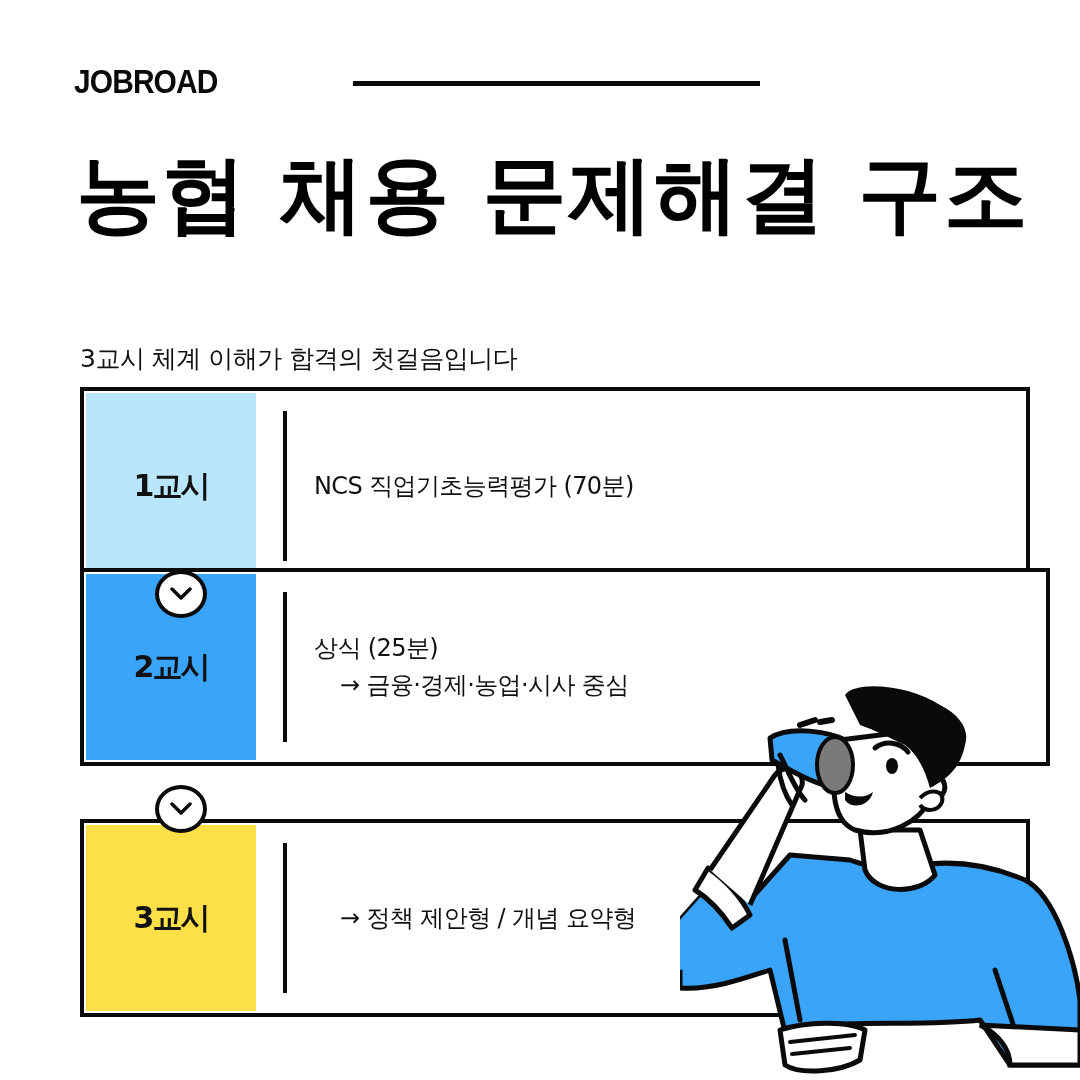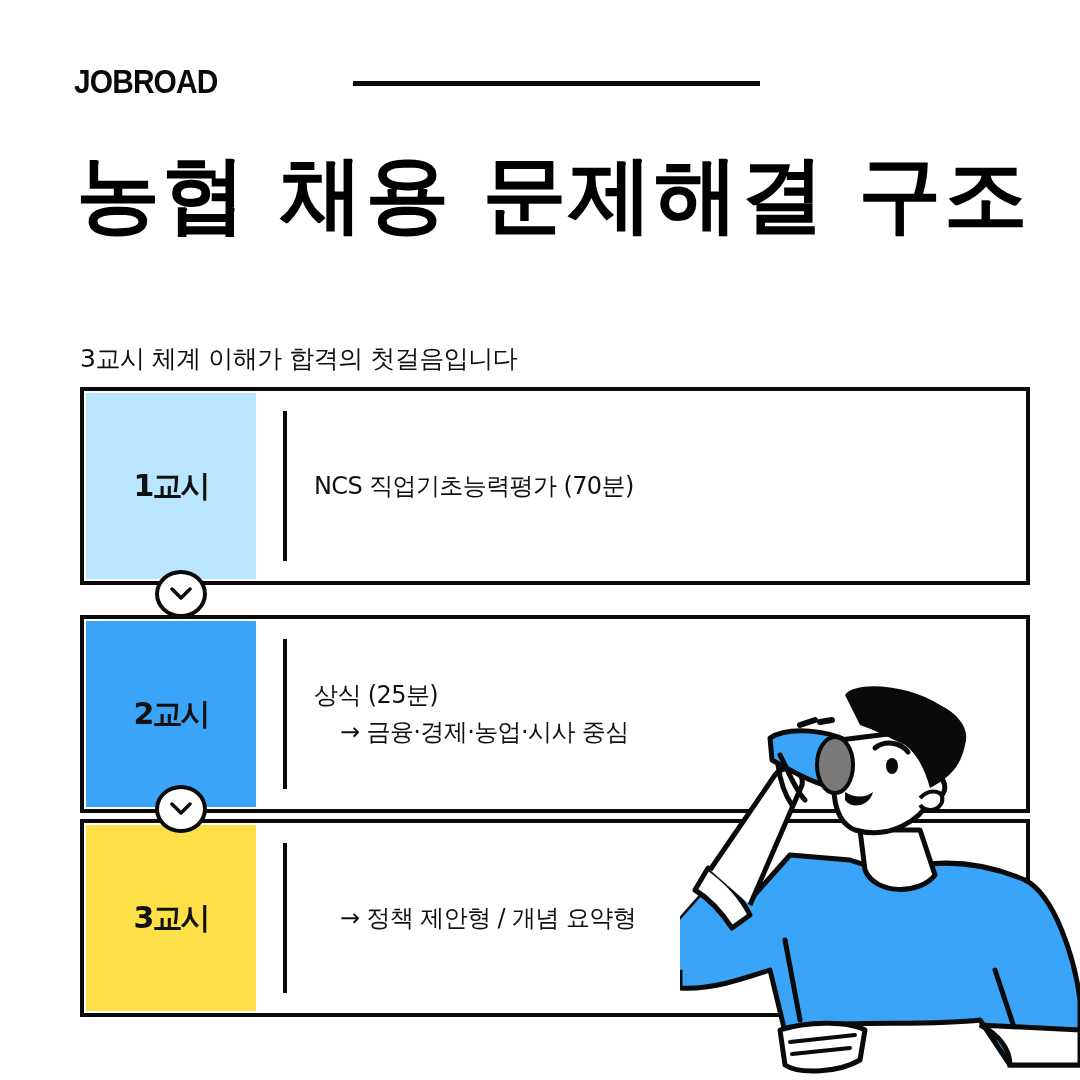--- a/index.html
+++ b/index.html
@@ -31,21 +31,21 @@
     <div>NCS 직업기초능력평가 (70분)</div>
   </div>
 </div>
 
 <div class="chev" style="top:570px;">
   <svg width="22" height="14" viewBox="0 0 22 14">
       <polyline points="2,2 11,11 20,2" fill="none" stroke="#0a0a0a" stroke-width="3.5" stroke-linecap="round" stroke-linejoin="round"></polyline>
     </svg>
 </div>
 
-<div class="row" style="top:615px;">
+<div class="row" style="top:568px;padding-left:20px;">
   <div class="period" style="background:#3AA5F8;">2교시</div>
   <div class="vline"></div>
   <div class="desc">
     <div>상식 (25분)</div>
     <div class="sub">→ 금융·경제·농업·시사 중심</div>
   </div>
 </div>
 
 <div class="chev" style="top:785px;">
   <svg width="22" height="14" viewBox="0 0 22 14">

